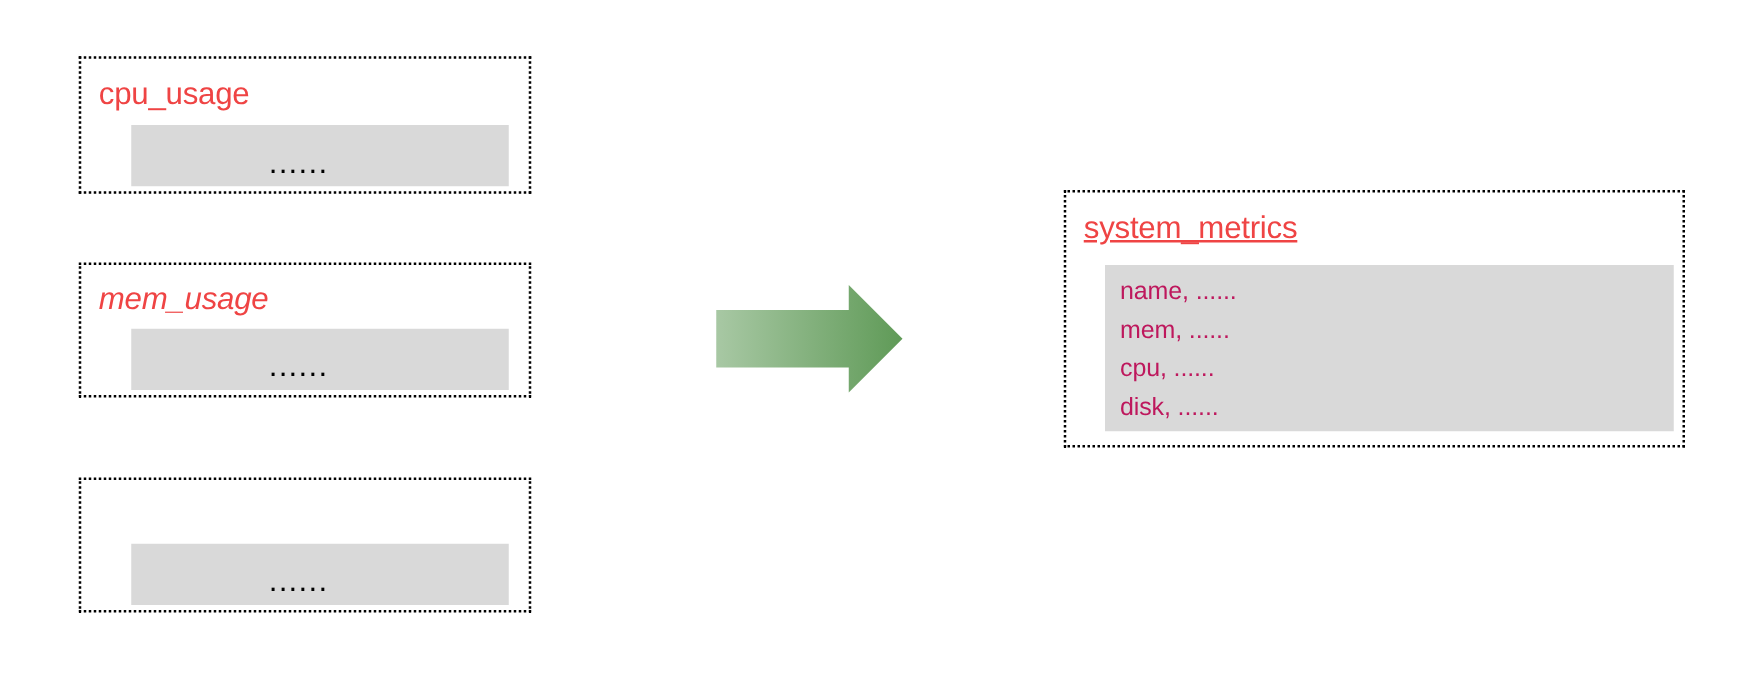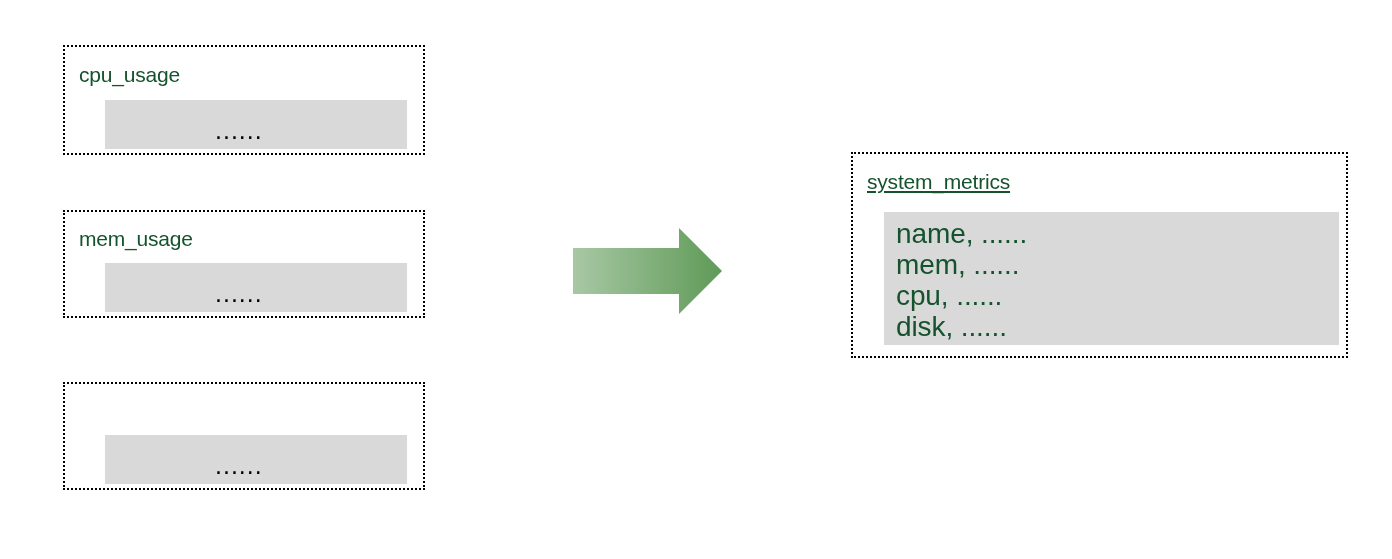--- a/index.html
+++ b/index.html
@@ -21,23 +21,23 @@
 
   
   .entity-box {
     position: absolute;
     box-sizing: border-box;
     border: 2px dotted #000000;
     background: #ffffff;
   }
   .entity-title {
     position: absolute;
-    font-size: 21px;
+    font-size: 25px;
     line-height: 28px;
-    color: #14532d;
+    color: #ef4444;
     white-space: nowrap;
     letter-spacing: -0.2px;
   }
   .entity-body {
     position: absolute;
     background: #d9d9d9;
     box-sizing: border-box;
   }
 
   
@@ -53,23 +53,23 @@
   
   .field-list {
     position: absolute;
     left: 12px;
     top: 6px;
     margin: 0;
     padding: 0;
     list-style: none;
   }
   .field-row {
-    font-size: 28px;
+    font-size: 20px;
     line-height: 31px;
-    color: #14532d;
+    color: #be185d;
     white-space: nowrap;
     letter-spacing: -0.1px;
   }
 
   
   #flow-arrow {
     position: absolute;
   }
 </style>
 </head>
@@ -78,21 +78,21 @@
 <div id="canvas">
 
   <div class="entity-box" style="left:63px; top:45px; width:362px; height:110px;">
     <div class="entity-title" style="left:14px; top:14px;">cpu_usage</div>
     <div class="entity-body" style="left:40px; top:53px; width:302px; height:49px;">
       <div class="ellipsis-placeholder" style="left:110px; top:18px;">......</div>
     </div>
   </div>
 
   <div class="entity-box" style="left:63px; top:210px; width:362px; height:108px;">
-    <div class="entity-title" style="left:14px; top:13px;">mem_usage</div>
+    <div class="entity-title" style="left:14px; top:13px;font-style:italic;">mem_usage</div>
     <div class="entity-body" style="left:40px; top:51px; width:302px; height:49px;">
       <div class="ellipsis-placeholder" style="left:110px; top:18px;">......</div>
     </div>
   </div>
 
   <div class="entity-box" style="left:63px; top:382px; width:362px; height:108px;">
     <div class="entity-body" style="left:40px; top:51px; width:302px; height:49px;">
       <div class="ellipsis-placeholder" style="left:110px; top:18px;">......</div>
     </div>
   </div>

